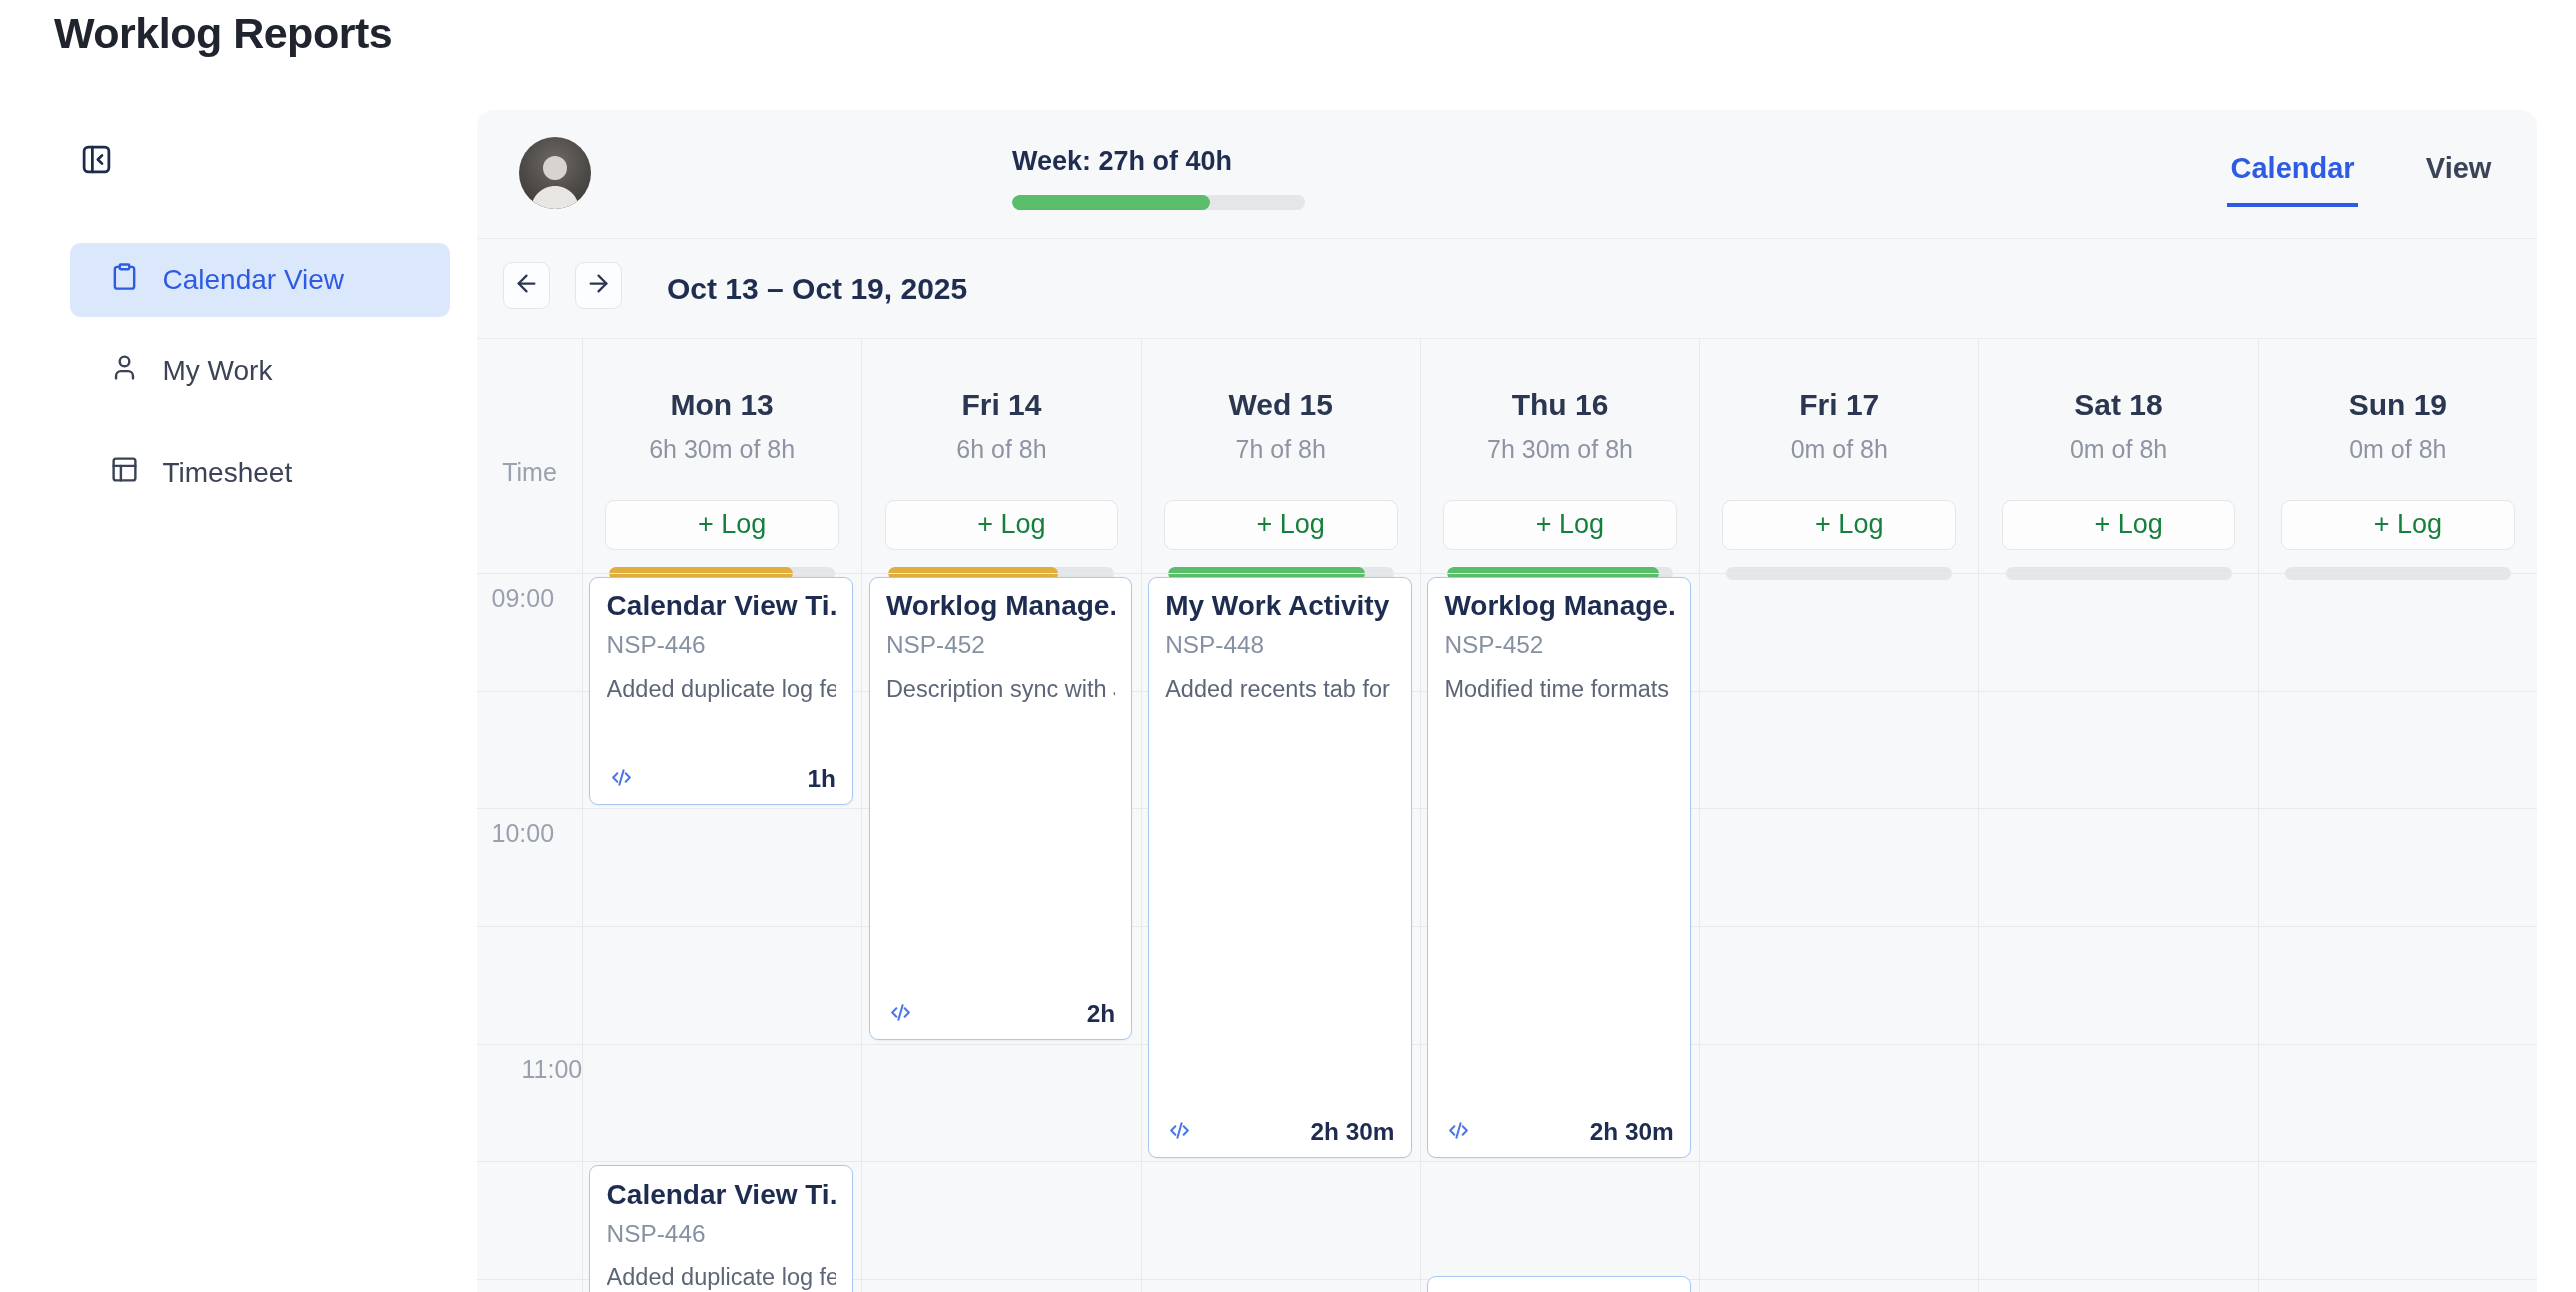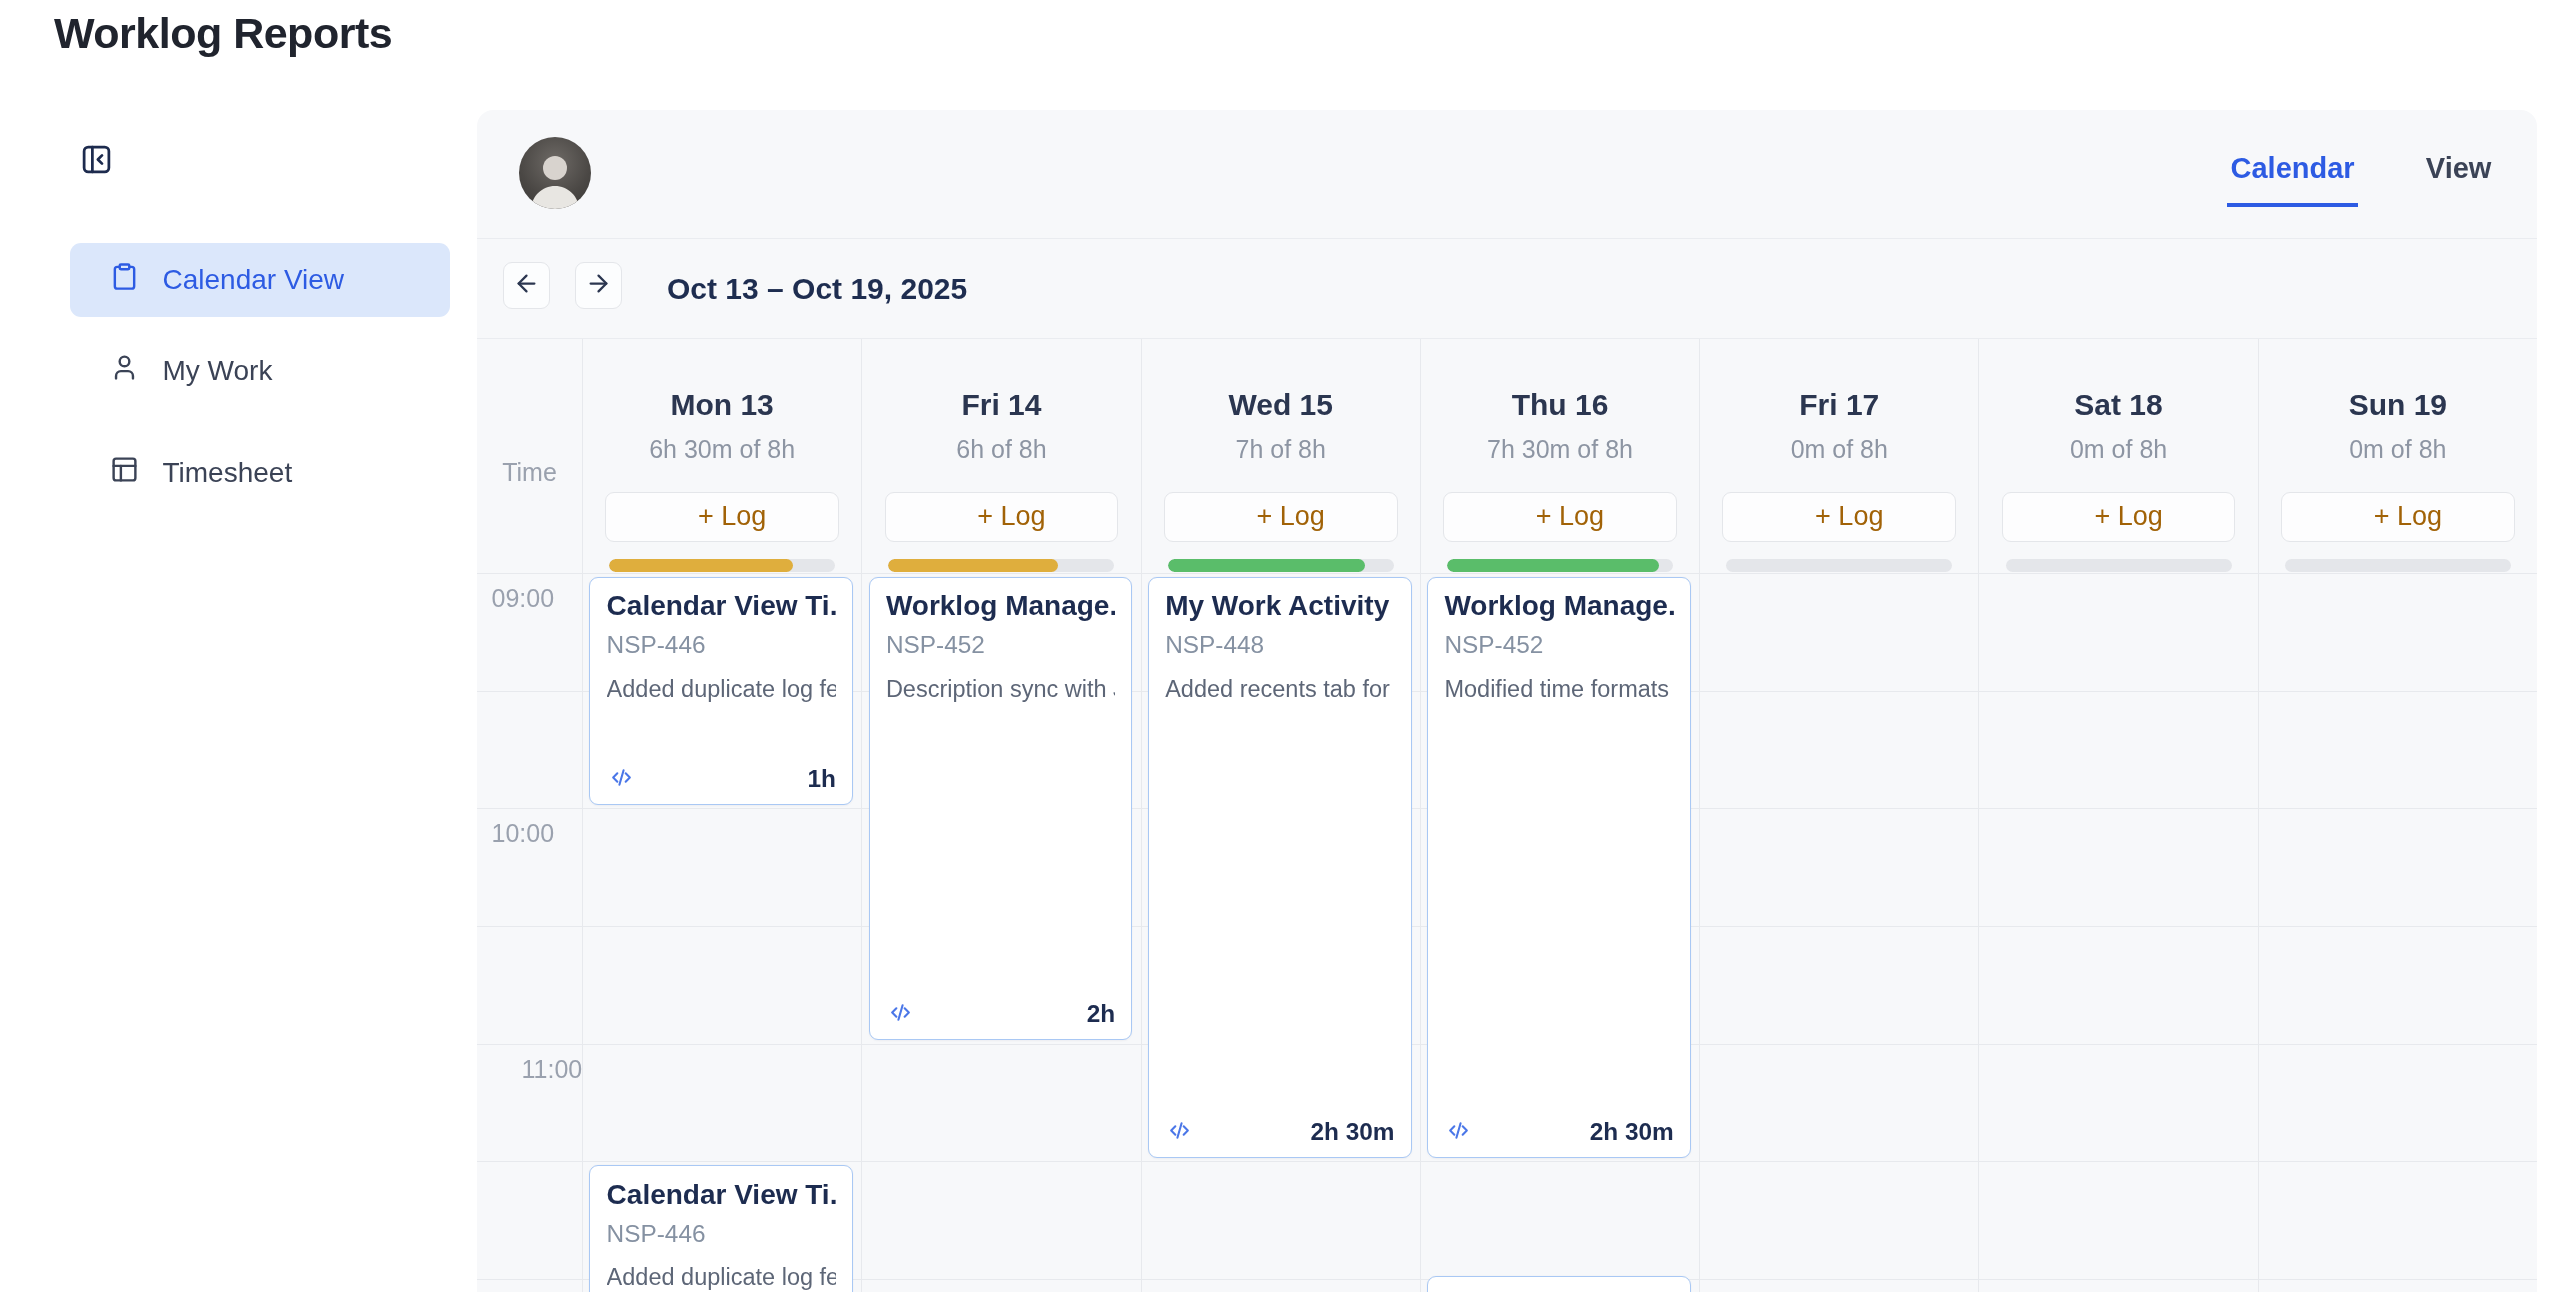--- a/index.html
+++ b/index.html
@@ -77,23 +77,23 @@
 
   
   .day-header-row { display: flex; height: 234px; }
   .th-time { width: 106px; border-right: 0.9px solid #e7e9ed; text-align: center; }
   .th-time .time-head { display: inline-block; margin-top: 119px; font-size: 25px; color: #9aa1ae; }
   .th-day { flex: 1; border-right: 0.9px solid #e7e9ed; text-align: center; padding-top: 49px; }
   .th-day:last-child { border-right: none; }
   .day-name { font-size: 30px; font-weight: 700; color: #2b3650; }
   .day-logged { margin-top: 12.7px; font-size: 25px; color: #8d95a3; }
   .log-btn {
-    margin: 28px auto 0 auto; display: block; width: 84%; height: 50px;
+    margin: 36px auto 0 auto; display: block; width: 84%; height: 50px;
     border: 1.8px solid #e4e6ea; border-radius: 9px; background: #fdfdfe;
-    font-family: "Liberation Sans", sans-serif; font-size: 27px; color: #a16207; cursor: pointer; padding-left: 20px;
+    font-family: "Liberation Sans", sans-serif; font-size: 27px; color: #15803d; cursor: pointer; padding-left: 20px;
   }
   .day-progress { margin: 17px auto 0 auto; width: 226px; height: 13.6px; border-radius: 7.2px; background: #e4e6ea; overflow: hidden; }
   .day-progress-fill { height: 100%; border-radius: 7.2px; }
 
   
   .grid { position: relative; display: flex; height: 872px; overflow: hidden; }
   .gc-time { width: 106px; border-right: 0.9px solid #e7e9ed; position: relative; }
   .gc-day { flex: 1; border-right: 0.9px solid #e7e9ed; position: relative; }
   .gc-day:last-child { border-right: none; }
   .hline { position: absolute; left: 0; right: 0; height: 0.9px; background: #e7e9ed; pointer-events: none; }
@@ -154,20 +154,26 @@
   </nav>
 
 <section class="panel">
 
   <div class="panel-header">
     <div class="avatar">
       <svg viewBox="0 0 24 24" fill="#d8d3ce">
         <circle cx="12" cy="8" r="4"></circle>
           <path d="M4 22c0-4.4 3.6-8 8-8s8 3.6 8 8z" fill="#e8e6e2"></path>
       </svg>
+    </div>
+    <div class="week">
+      <div class="week-label">Week: 27h of 40h</div>
+      <div class="week-bar">
+        <div class="week-fill" id="week-fill" style="width: 67.5%;"></div>
+      </div>
     </div>
     <div class="tabs" id="tabs">
         <div class="tab active">Calendar</div>
         <div class="tab">View</div>
       </div>
   </div>
 
   <div class="nav-row">
     <button class="nav-btn prev">
       <span>

